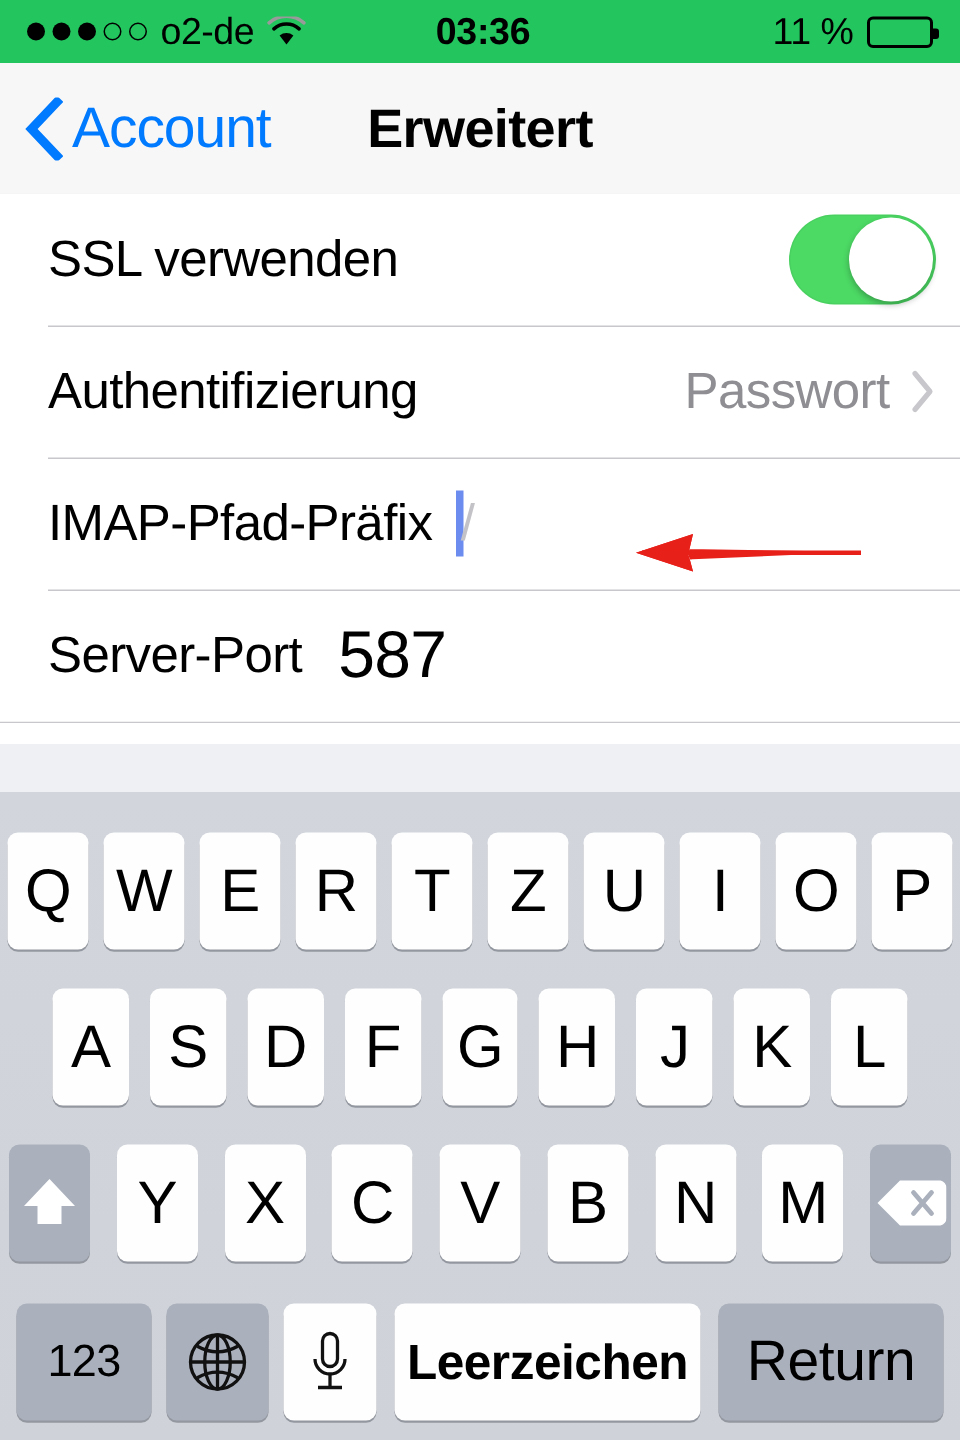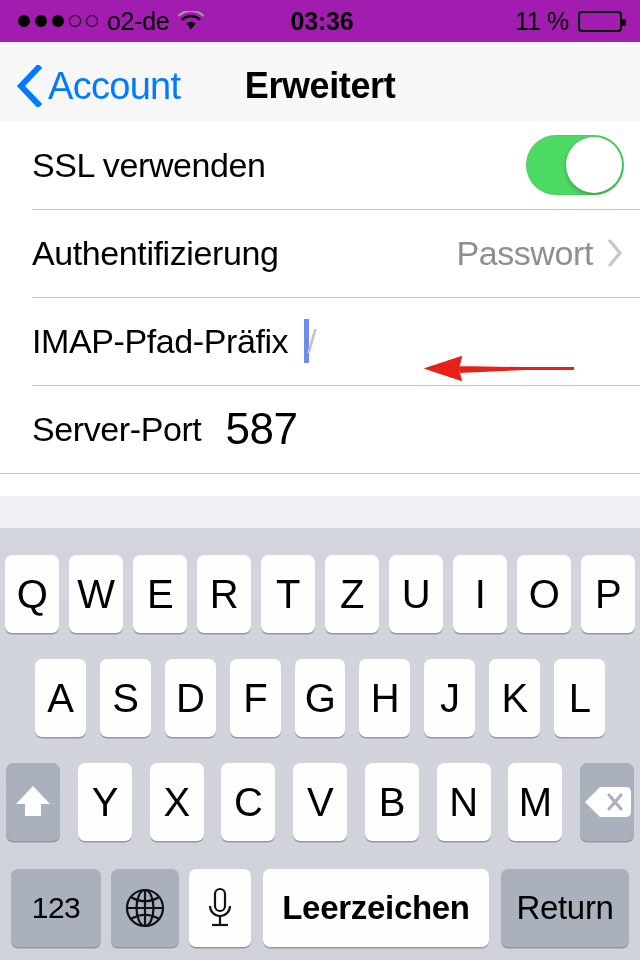--- a/index.html
+++ b/index.html
@@ -20,21 +20,21 @@
     height: 960px;
     background: #ffffff;
   }
 
   
   .status-bar {
     position: absolute;
     top: 0; left: 0;
     width: 640px;
     height: 42px;
-    background: #a21caf;
+    background: #22c55e;
     display: flex;
     align-items: center;
     box-sizing: border-box;
     padding: 0 18px;
     gap: 7px;
   }
   .status-left {
     display: flex;
     align-items: center;
     flex: 1 1 0;
@@ -139,21 +139,21 @@
     text-align: center;
     font-size: 36px;
     font-weight: bold;
     color: #000;
     letter-spacing: -0.4px;
   }
 
   
   .table-group {
     position: absolute;
-    top: 121px; left: 0;
+    top: 129px; left: 0;
     width: 640px;
     background: #ffffff;
     border-bottom: 1px solid #c8c7cc;
   }
   .row {
     position: relative;
     height: 88px;
     box-sizing: border-box;
     display: flex;
     align-items: center;
@@ -304,21 +304,21 @@
   .key.num { width: 90px; font-size: 30px; }
   .key.globe { width: 68px; }
   .key.mic { width: 62px; background: #fefefe; }
   .key.space {
     flex: 1 1 auto;
     margin: 0 7px;
     font-size: 33px;
     letter-spacing: -0.3px;
     font-weight: bold;
   }
-  .key.return { width: 128px; font-size: 33px; letter-spacing: -0.3px; }
+  .key.return { width: 150px; font-size: 38px; letter-spacing: -0.3px; }
 
   .shift-icon { width: 40px; height: 38px; display: block; }
   .delete-icon { width: 48px; height: 36px; display: block; }
   .globe-icon { width: 42px; height: 42px; display: block; }
   .mic-icon { width: 26px; height: 44px; display: block; }
 </style>
 </head>
 <body>
 
 <div id="screen">

